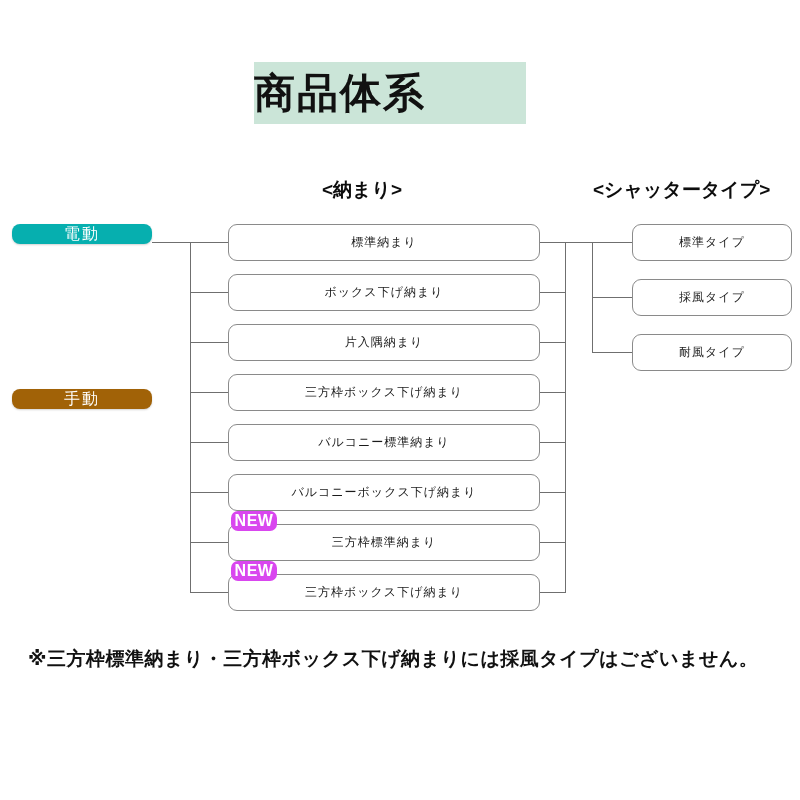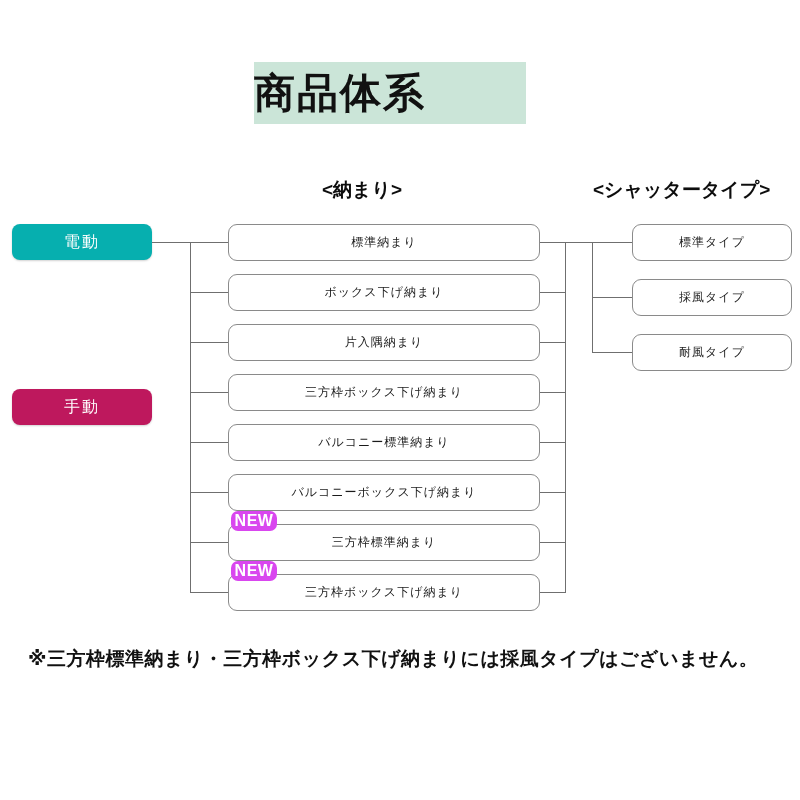--- a/index.html
+++ b/index.html
@@ -29,28 +29,28 @@
     position:absolute;
     font-size:19px;font-weight:bold;color:#0d0d0d;
     white-space:nowrap;
   }
   #head-naumari{left:322px;top:177px;}
   #head-shutter{left:593px;top:177px;}
 
   
   .drive-btn{
     position:absolute;
-    width:140px;height:36px;
+    width:140px;height:20px;
     border-radius:8px;
     display:flex;align-items:center;justify-content:center;
     font-size:16px;color:#ffffff;letter-spacing:2px;
     box-shadow:0 1px 2px rgba(0,0,0,.18);
   }
   #btn-denki{left:12px;top:224px;background:#06afaf;}
-  #btn-shudo{left:12px;top:389px;background:#be185d;}
+  #btn-shudo{left:12px;top:389px;background:#a16207;}
 
   
   .node{
     position:absolute;
     border:1px solid #8a8a8a;
     border-radius:9px;
     background:#ffffff;
     display:flex;align-items:center;justify-content:center;
     box-sizing:border-box;
   }

